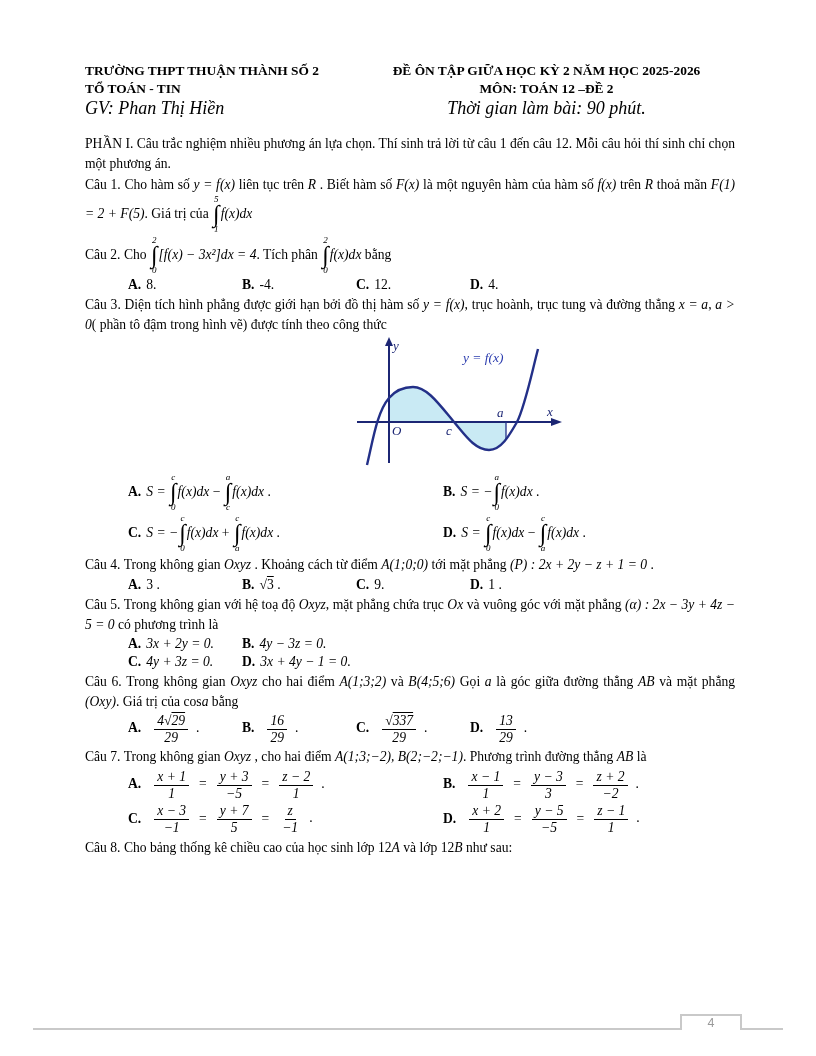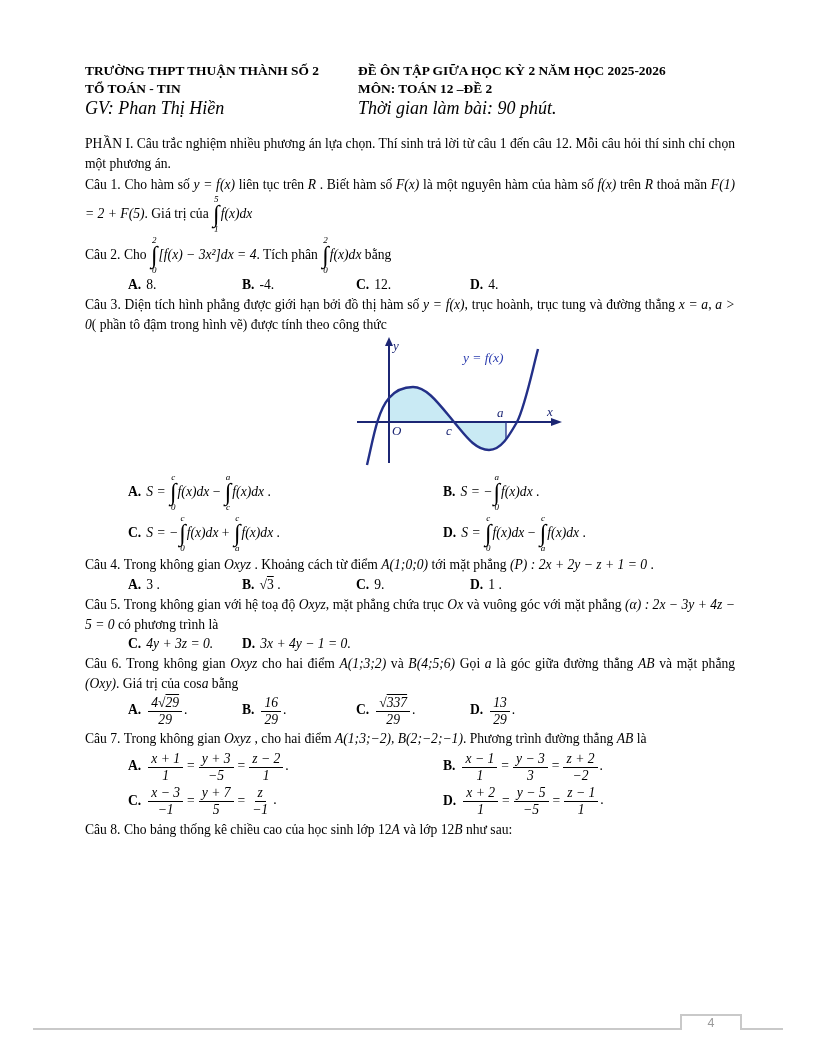--- a/index.html
+++ b/index.html
@@ -5,40 +5,40 @@
   html,body{margin:0;padding:0;}
   body{
     width:816px;height:1056px;position:relative;background:#ffffff;color:#000;
     font-family:"Liberation Serif","DejaVu Serif",serif;font-size:13.6px;
     overflow:hidden;
   }
   .content{position:absolute;left:85px;top:62px;width:650px;}
   
   .hdr{display:flex;margin-bottom:13px;}
   .hdr-col-l{width:42%;text-align:left;}
-  .hdr-col-r{width:58%;}
+  .hdr-col-r{width:58%;text-align:center;}
   .hdr .t{font-weight:bold;font-size:13.4px;line-height:1.32;display:block;}
   .hdr .gv{font-style:italic;font-size:18px;line-height:1.32;display:block;}
   
   p.q{margin:0 0 2px 0;text-align:justify;line-height:1.44;}
   .b{font-weight:normal;}
   .m{font-style:italic;}
   
   .opts{display:flex;padding-left:43px;margin:0 0 2px 0;align-items:center;}
   .opt4{width:114px;flex:0 0 auto;}
   .opt4:last-child{flex:1 1 auto;}
   .opt2{width:315px;flex:0 0 auto;}
   .opt2:last-child{flex:1 1 auto;}
   .okey{font-weight:bold;margin-right:5px;}
   
   .int{display:inline-flex;flex-direction:column;align-items:center;vertical-align:middle;line-height:1;margin:0 1px;}
   .int .u,.int .l{font-size:9px;font-style:italic;line-height:1;}
   .int .s{font-size:24px;line-height:.88;font-style:normal;}
   
-  .frac{display:inline-flex;flex-direction:column;align-items:center;vertical-align:middle;line-height:1.15;margin:0 2px;font-style:italic;text-align:left;}
+  .frac{display:inline-flex;flex-direction:column;align-items:center;vertical-align:middle;line-height:1.15;margin:0 8px;font-style:italic;text-align:left;}
   .frac .n{border-bottom:1px solid #000;padding:0 3px;}
   .frac .d{padding:0 3px;}
   .rads{text-decoration:overline;}
   .eqs{margin:0 2px;}
   
   .figure{width:215px;margin:1px 0 3px 266px;}
   .fig-svg .axis{stroke:#1c2674;stroke-width:2;fill:none;}
   .fig-svg .axfill{fill:#1c2674;}
   .fig-svg .curve{stroke:#233088;stroke-width:2.4;fill:none;}
   .fig-svg .shade{fill:#c9eaf4;stroke:none;}
@@ -156,20 +156,24 @@
   <p class="q"><span class="b">Câu 4.</span><span> Trong không gian </span><span class="m">Oxyz</span><span> . Khoảng cách từ điểm </span><span class="m">A(1;0;0)</span><span> tới mặt phẳng </span><span class="m">(P) : 2x + 2y − z + 1 = 0</span><span> .</span></p>
   <div class="opts">
     <span class="opt4"><span class="okey">A.</span><span>3 .</span><span></span><span class="rads"></span><span></span></span>
     <span class="opt4"><span class="okey">B.</span><span></span><span>√</span><span class="rads">3</span><span> .</span></span>
     <span class="opt4"><span class="okey">C.</span><span>9.</span><span></span><span class="rads"></span><span></span></span>
     <span class="opt4"><span class="okey">D.</span><span>1 .</span><span></span><span class="rads"></span><span></span></span>
   </div>
 
   <p class="q"><span class="b">Câu 5.</span><span> Trong không gian với hệ toạ độ </span><span class="m">Oxyz</span><span>, mặt phẳng chứa trục </span><span class="m">Ox</span><span> và vuông góc với mặt phẳng </span><span class="m">(α) : 2x − 3y + 4z − 5 = 0</span><span> có phương trình là</span></p>
   <div class="opts">
+    <span class="opt4"><span class="okey">A.</span><span class="m">3x + 2y = 0.</span></span>
+    <span class="opt4"><span class="okey">B.</span><span class="m">4y − 3z = 0.</span></span>
+  </div>
+  <div class="opts">
     <span class="opt4"><span class="okey">C.</span><span class="m">4y + 3z = 0.</span></span>
     <span class="opt4"><span class="okey">D.</span><span class="m">3x + 4y − 1 = 0.</span></span>
   </div>
 
   <p class="q"><span class="b">Câu 6.</span><span> Trong không gian </span><span class="m">Oxyz</span><span> cho hai điểm </span><span class="m">A(1;3;2)</span><span> và </span><span class="m">B(4;5;6)</span><span> Gọi </span><span class="m">a</span><span> là góc giữa đường thẳng </span><span class="m">AB</span><span> và mặt phẳng </span><span class="m">(Oxy)</span><span>. Giá trị của cos</span><span class="m">a</span><span> bằng</span></p>
   <div class="opts">
     <span class="opt4"><span class="okey">A.</span><span class="frac">
           <span class="n"><span>4</span><span>√</span><span class="rads">29</span></span>
           <span class="d">29</span>
         </span><span>.</span></span>

